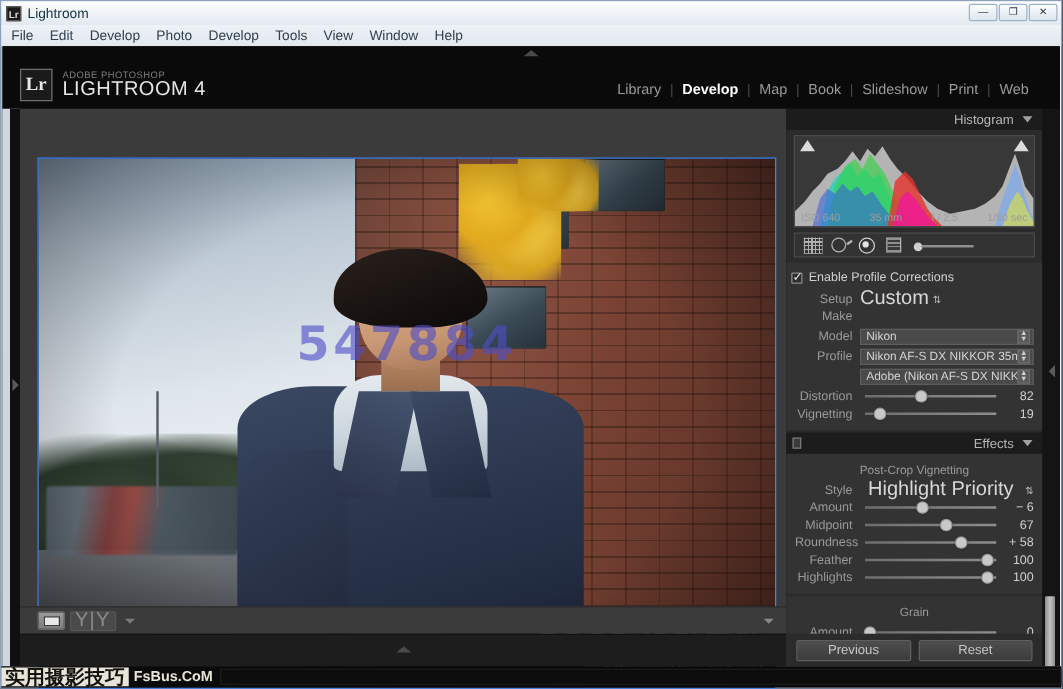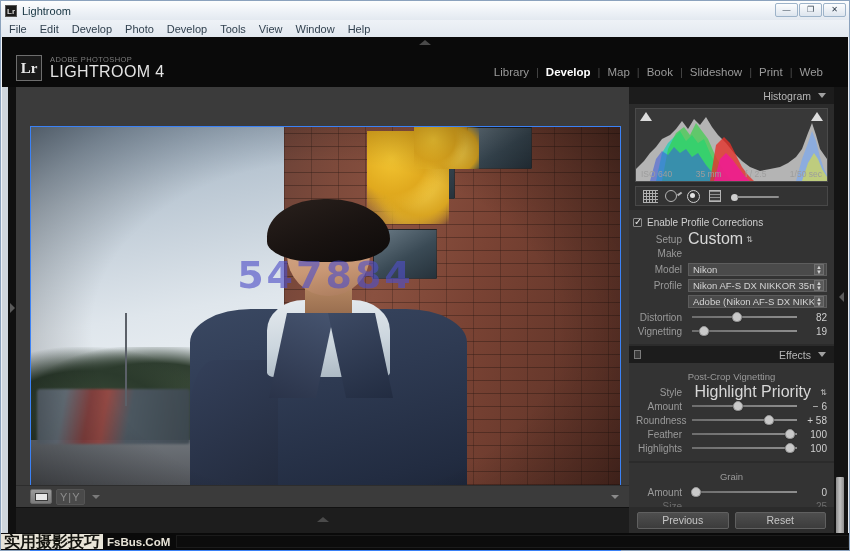--- a/index.html
+++ b/index.html
@@ -215,21 +215,21 @@
     width:22px; height:15px; border:1px solid #6a6a6a; border-radius:2px;
     background:linear-gradient(#5d5d5d,#484848); position:relative;
   }
   .tb-btn.on { background:linear-gradient(#9a9a9a,#7c7c7c); }
   .tb-btn .inner {
     position:absolute; left:4px; top:3px; width:13px; height:8px;
     border:1px solid #2a2a2a; background:#3a3a3a;
   }
   .tb-btn.on .inner { background:#e8e8e8; border-color:#3a3a3a; }
   #tb-yy {
-    color:#8c8c8c; font-size:11px; letter-spacing:1px; padding:0 3px;
+    color:#8c8c8c; font-size:16px; letter-spacing:1px; padding:0 3px;
     border:1px solid #555; border-radius:2px; background:#4a4a4a; line-height:14px;
   }
   #tb-caret {
     width:0;height:0;border-left:4px solid transparent;border-right:4px solid transparent;
     border-top:4px solid #7a7a7a; margin-left:3px;
   }
   #tb-right-caret {
     position:absolute; right:10px; width:0;height:0;
     border-left:4px solid transparent;border-right:4px solid transparent;border-top:4px solid #8a8a8a;
   }
@@ -615,20 +615,28 @@
 
           <div class="row">
             <div class="lbl">Amount</div>
             <div class="slider">
               <div class="strack"></div>
               <div class="shandle" style="left:44%"></div>
             </div>
             <div class="sval">− 6</div>
           </div>
           <div class="row">
+            <div class="lbl">Midpoint</div>
+            <div class="slider">
+              <div class="strack"></div>
+              <div class="shandle" style="left:62%"></div>
+            </div>
+            <div class="sval">67</div>
+          </div>
+          <div class="row">
             <div class="lbl">Roundness</div>
             <div class="slider">
               <div class="strack"></div>
               <div class="shandle" style="left:73%"></div>
             </div>
             <div class="sval">+ 58</div>
           </div>
           <div class="row">
             <div class="lbl">Feather</div>
             <div class="slider">

